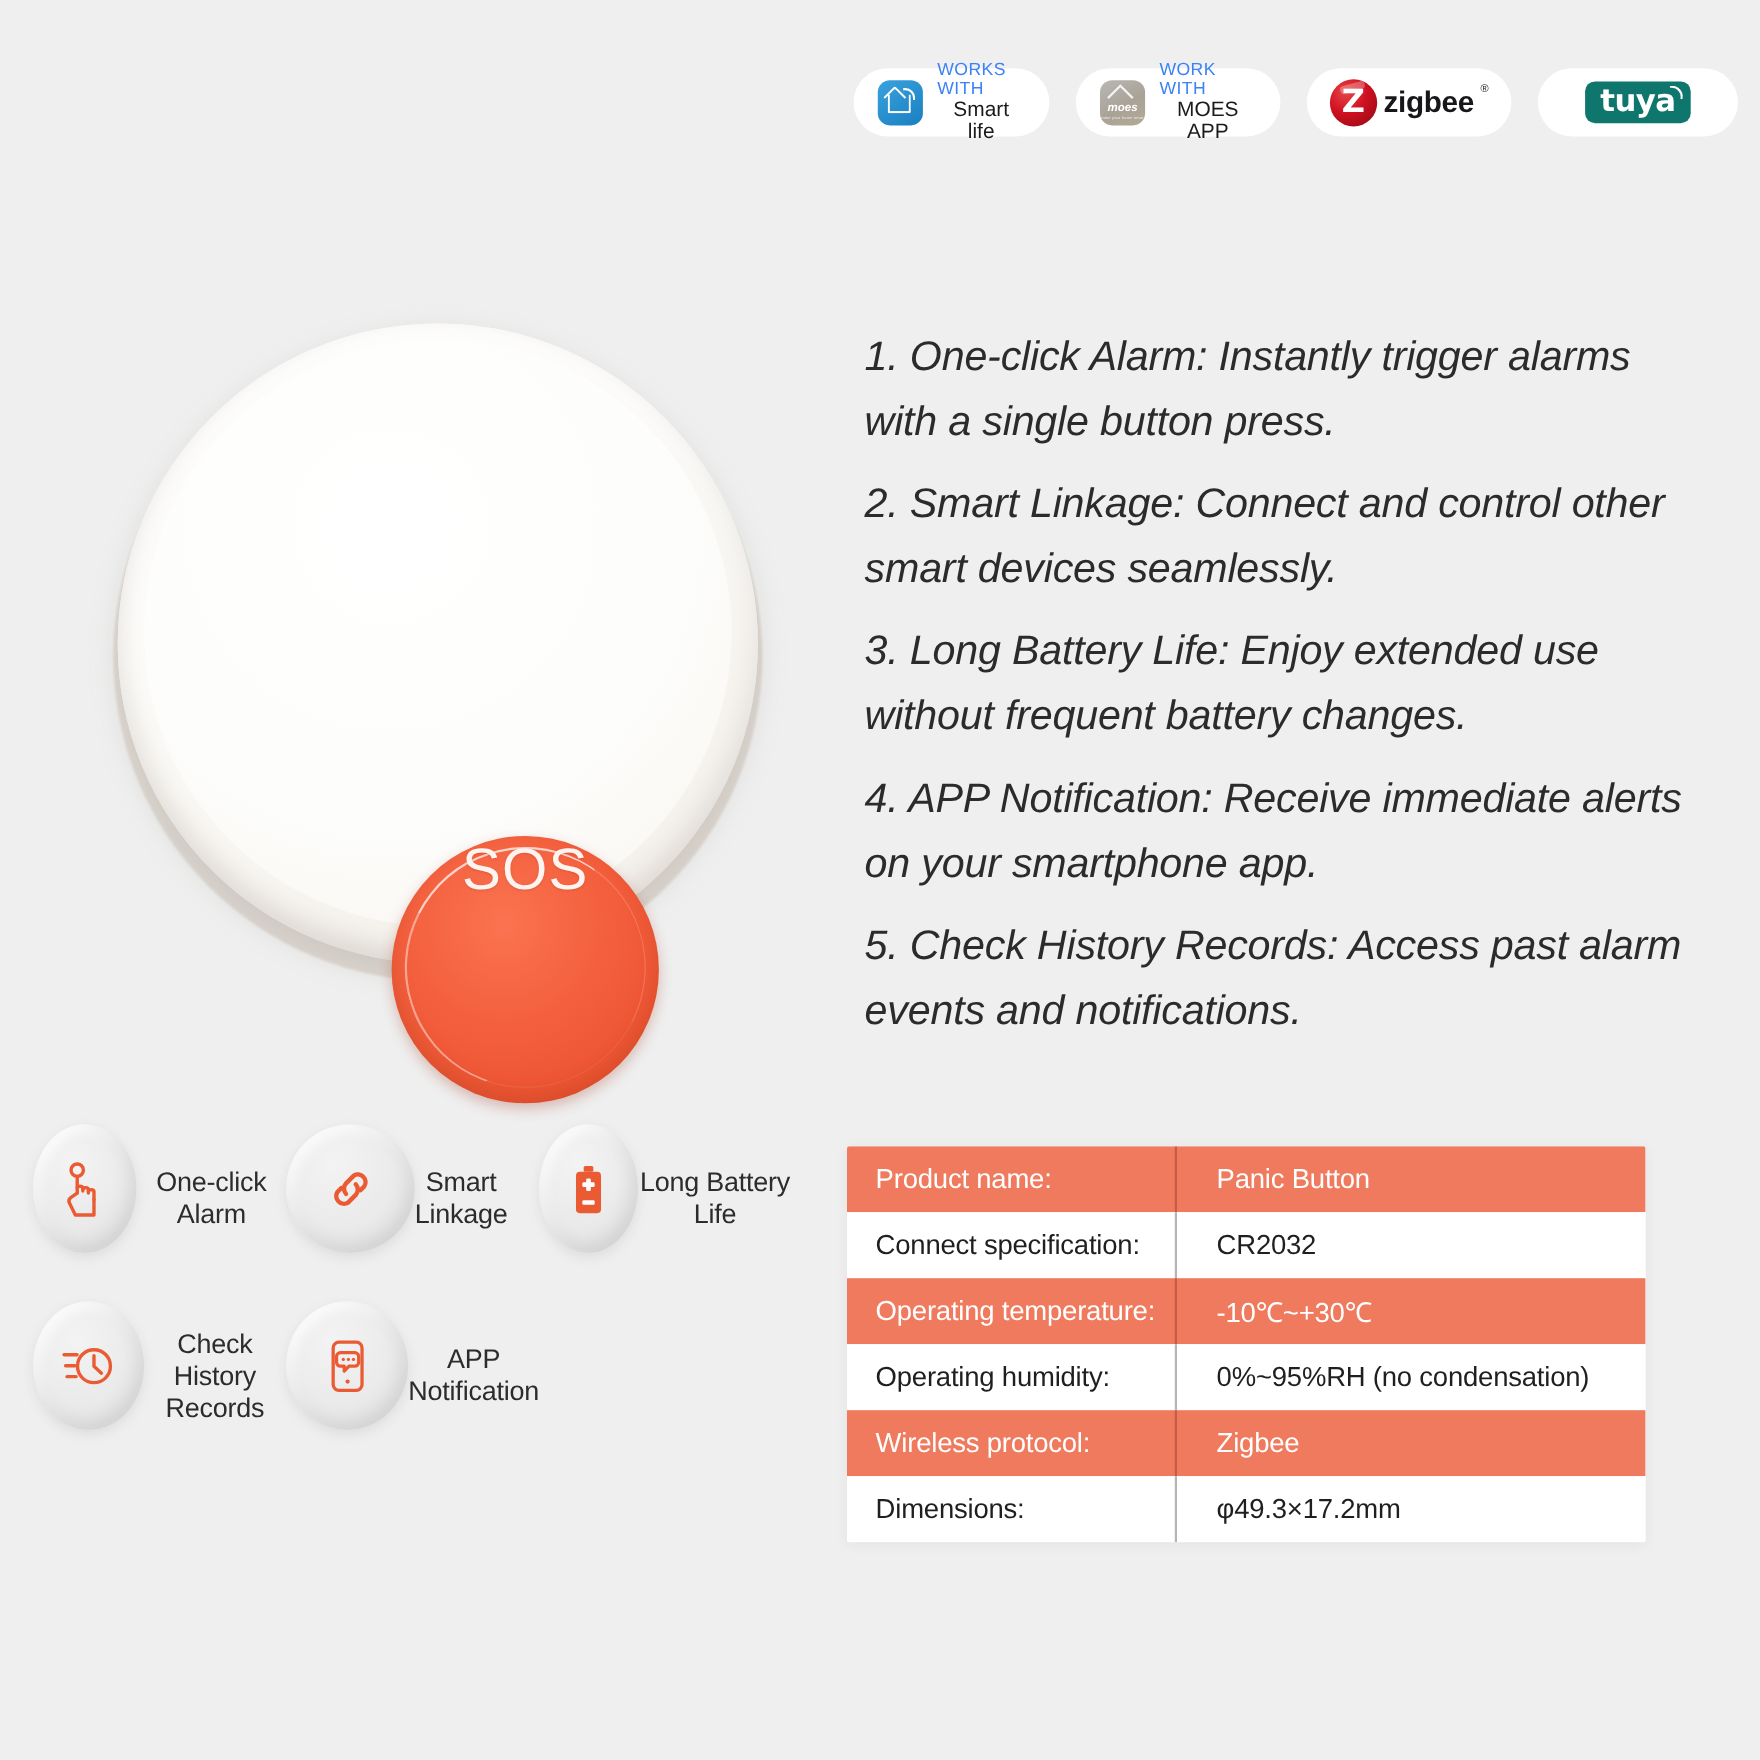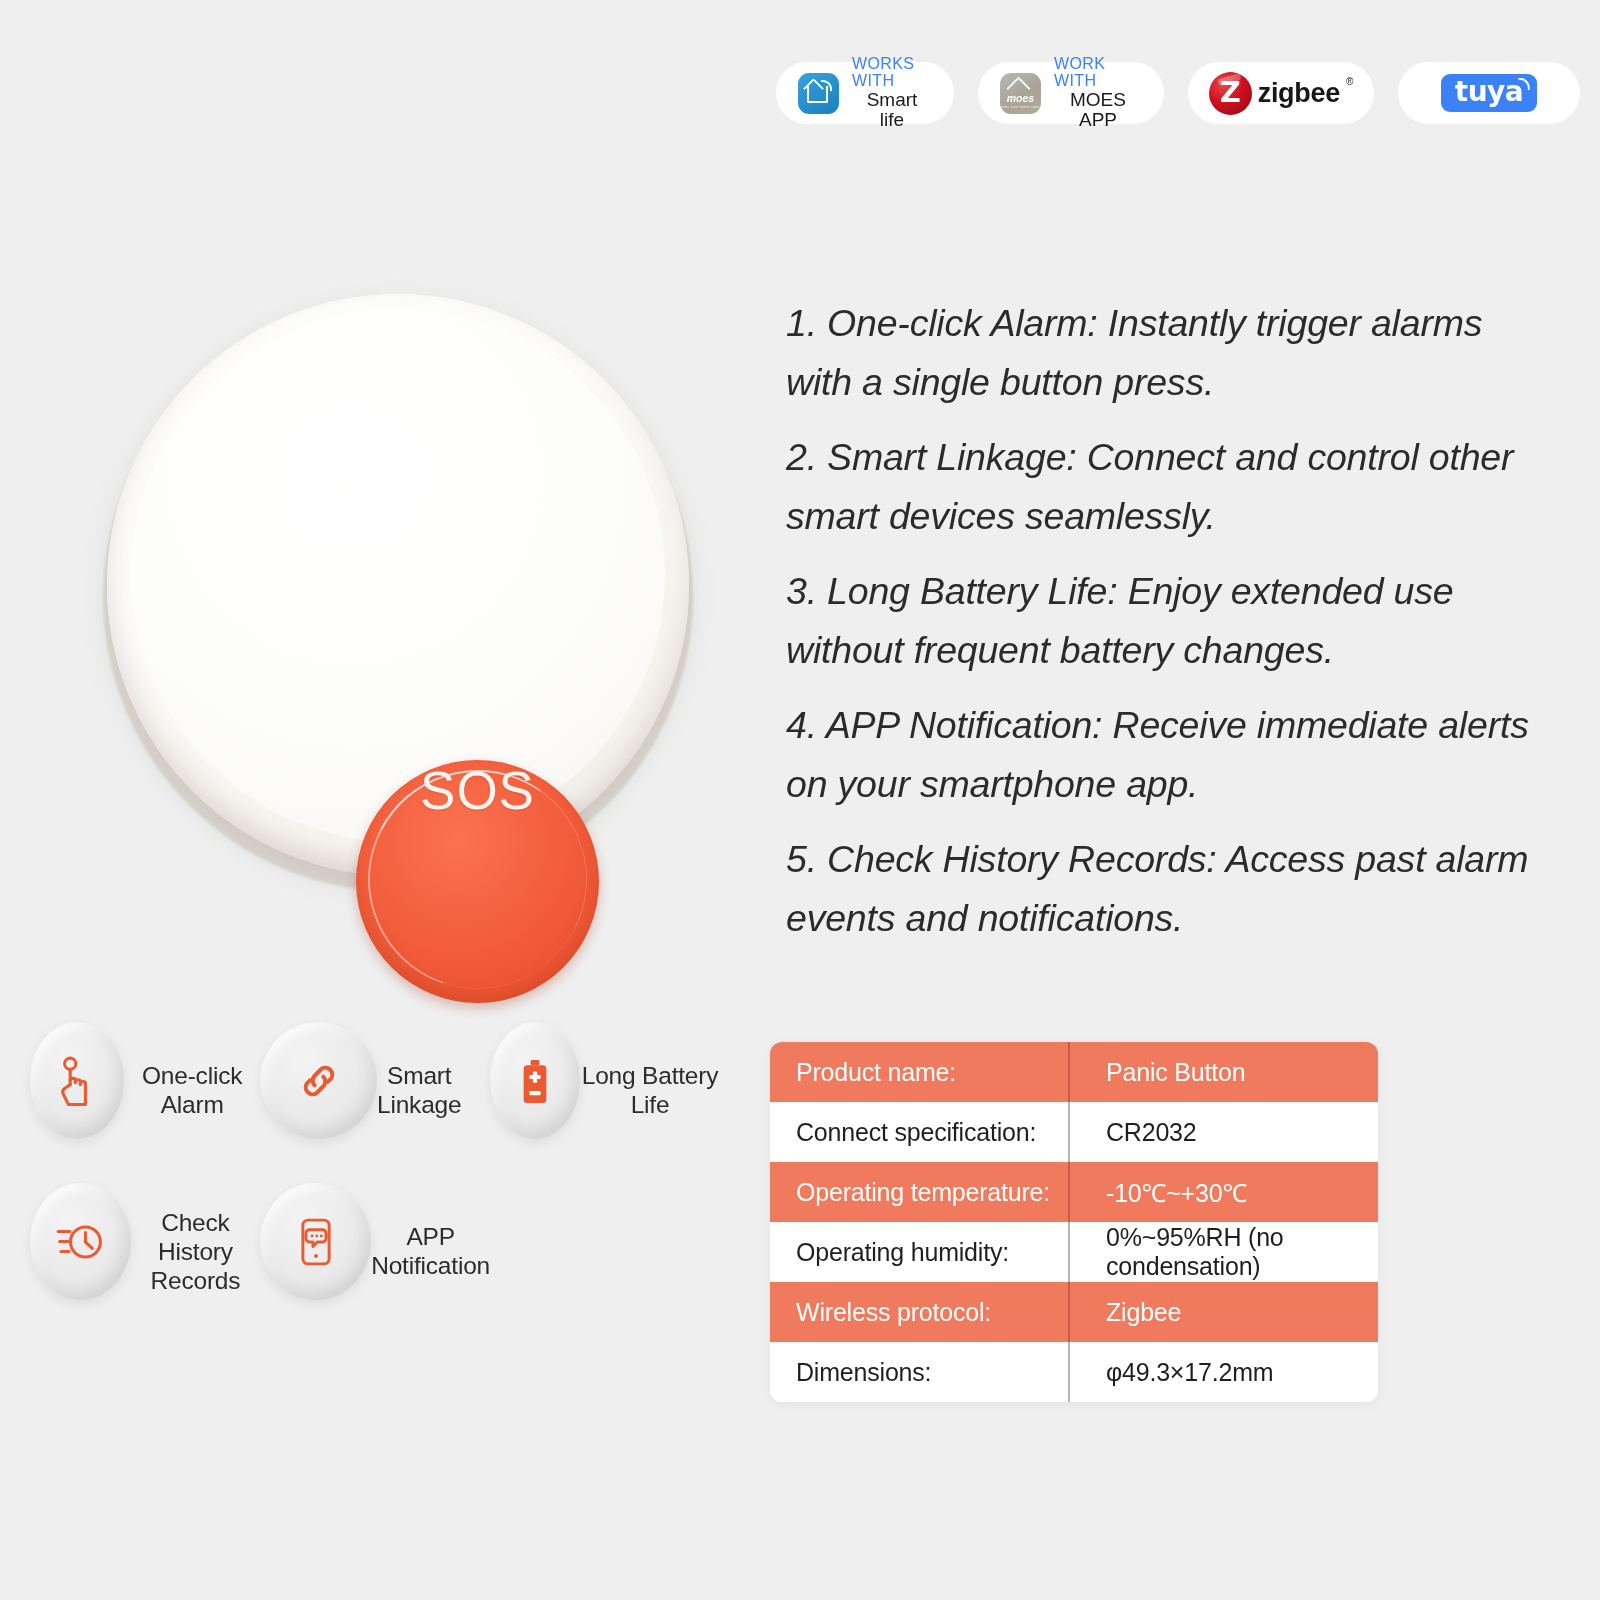--- a/index.html
+++ b/index.html
@@ -86,21 +86,21 @@
     transform:translateY(-1px);
   }
   .zb-ball .stripe{
     position:absolute; left:9px; top:4px; width:23px; height:7px;
     background:rgba(255,255,255,.28); transform:rotate(-16deg); border-radius:3px;
   }
   .zb-word{ font-size:27px; font-weight:bold; color:#17171a; letter-spacing:-.3px;}
   .zb-reg{ font-size:10px; color:#17171a; align-self:flex-start; margin-top:4px; }
 
   .tuya{
-    background:#3b82f6; border-radius:9px;
+    background:#0f766e; border-radius:9px;
     padding:4px 14px 6px 14px; position:relative;
   }
   .tuya .tword{
     font-size:28px; color:#fff; font-weight:bold; letter-spacing:-.5px;
     font-family:"DejaVu Sans", sans-serif; line-height:1;
   }
   .tuya .twave{
     position:absolute; right:7px; top:4px; width:12px;height:12px;
     border-top:2.6px solid #fff; border-right:2.6px solid #fff; border-radius:0 10px 0 0;
     transform:rotate(2deg);
@@ -179,22 +179,22 @@
     display:flex; align-items:center; justify-content:center;
   }
   .icon-circle svg{ display:block; }
   .icon-label{
     margin-top:19px; text-align:center; font-size:24.5px; color:#2c2c2c;
     line-height:29px; letter-spacing:-.2px;
   }
 
   
   .spec-table{
-    position:absolute; left:770px; top:1042px; width:608px;
-    border-radius:12px; overflow:hidden;
+    position:absolute; left:770px; top:1042px; width:726px;
+    border-radius:2px; overflow:hidden;
     background:#fff;
     box-shadow:0 2px 10px rgba(180,180,180,.18);
   }
   .spec-row{ display:flex; height:60px; align-items:center; position:relative; }
   .spec-row.odd{ background:#ef7a5e; color:#ffffff; }
   .spec-row.even{ background:#ffffff; color:#1f1f1f; }
   .spec-key{
     width:298px; padding-left:26px; font-size:25px; letter-spacing:-.2px;
   }
   .spec-val{

